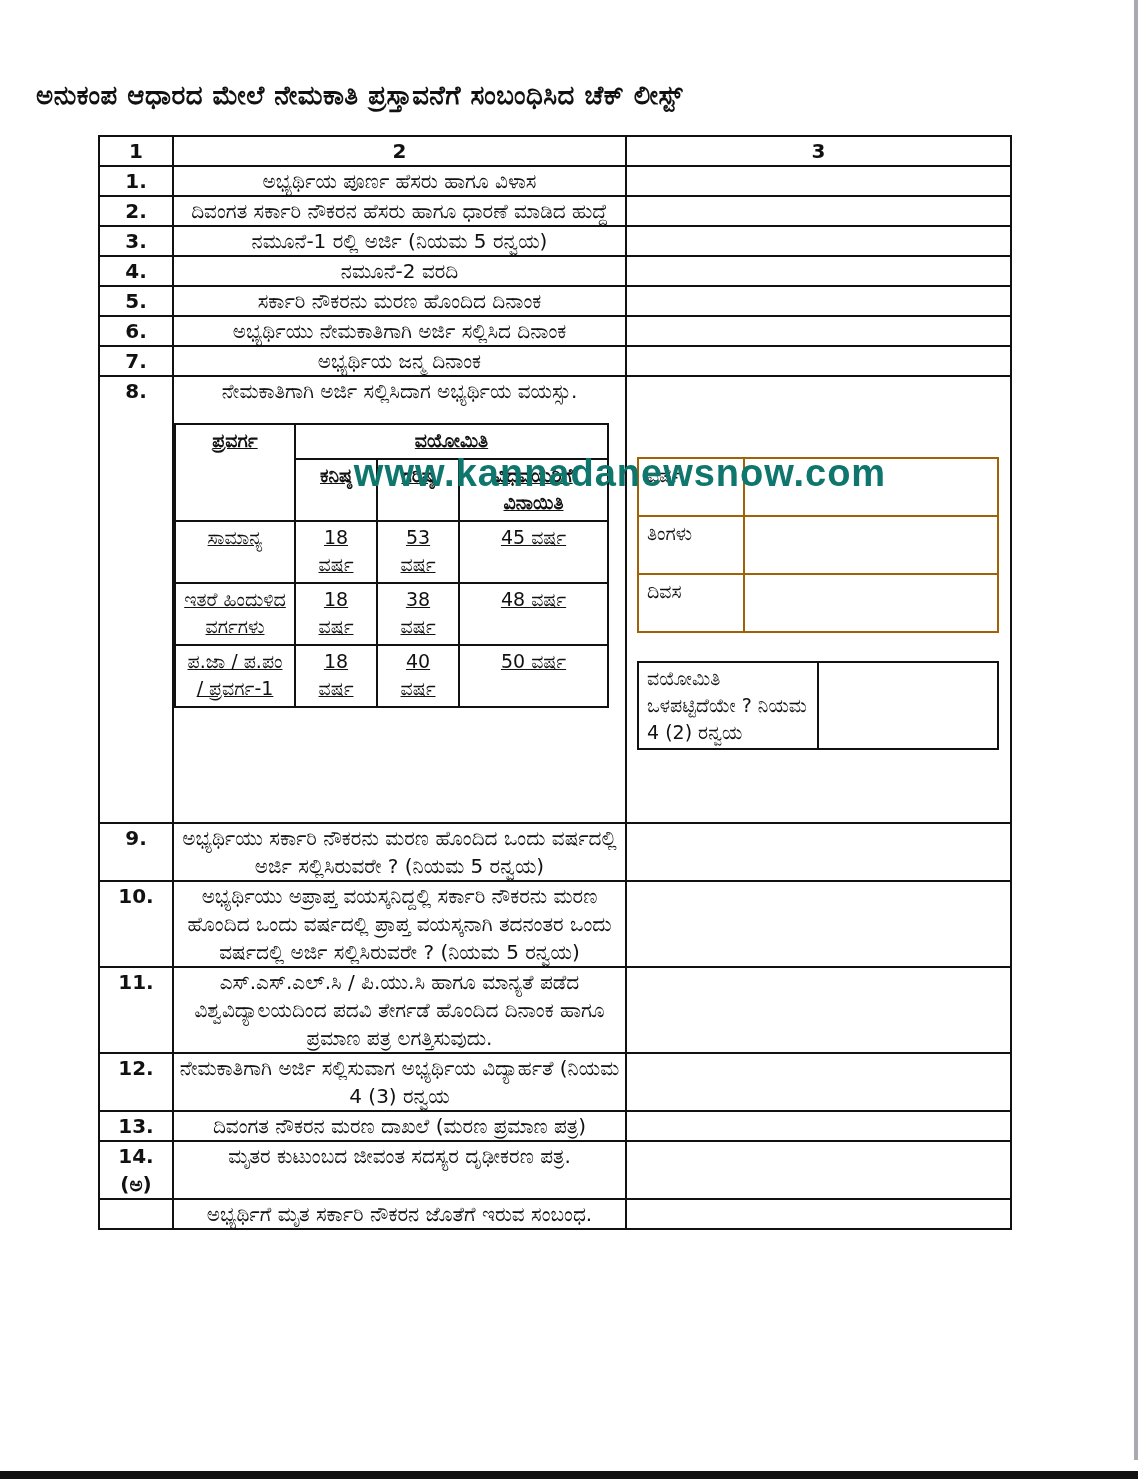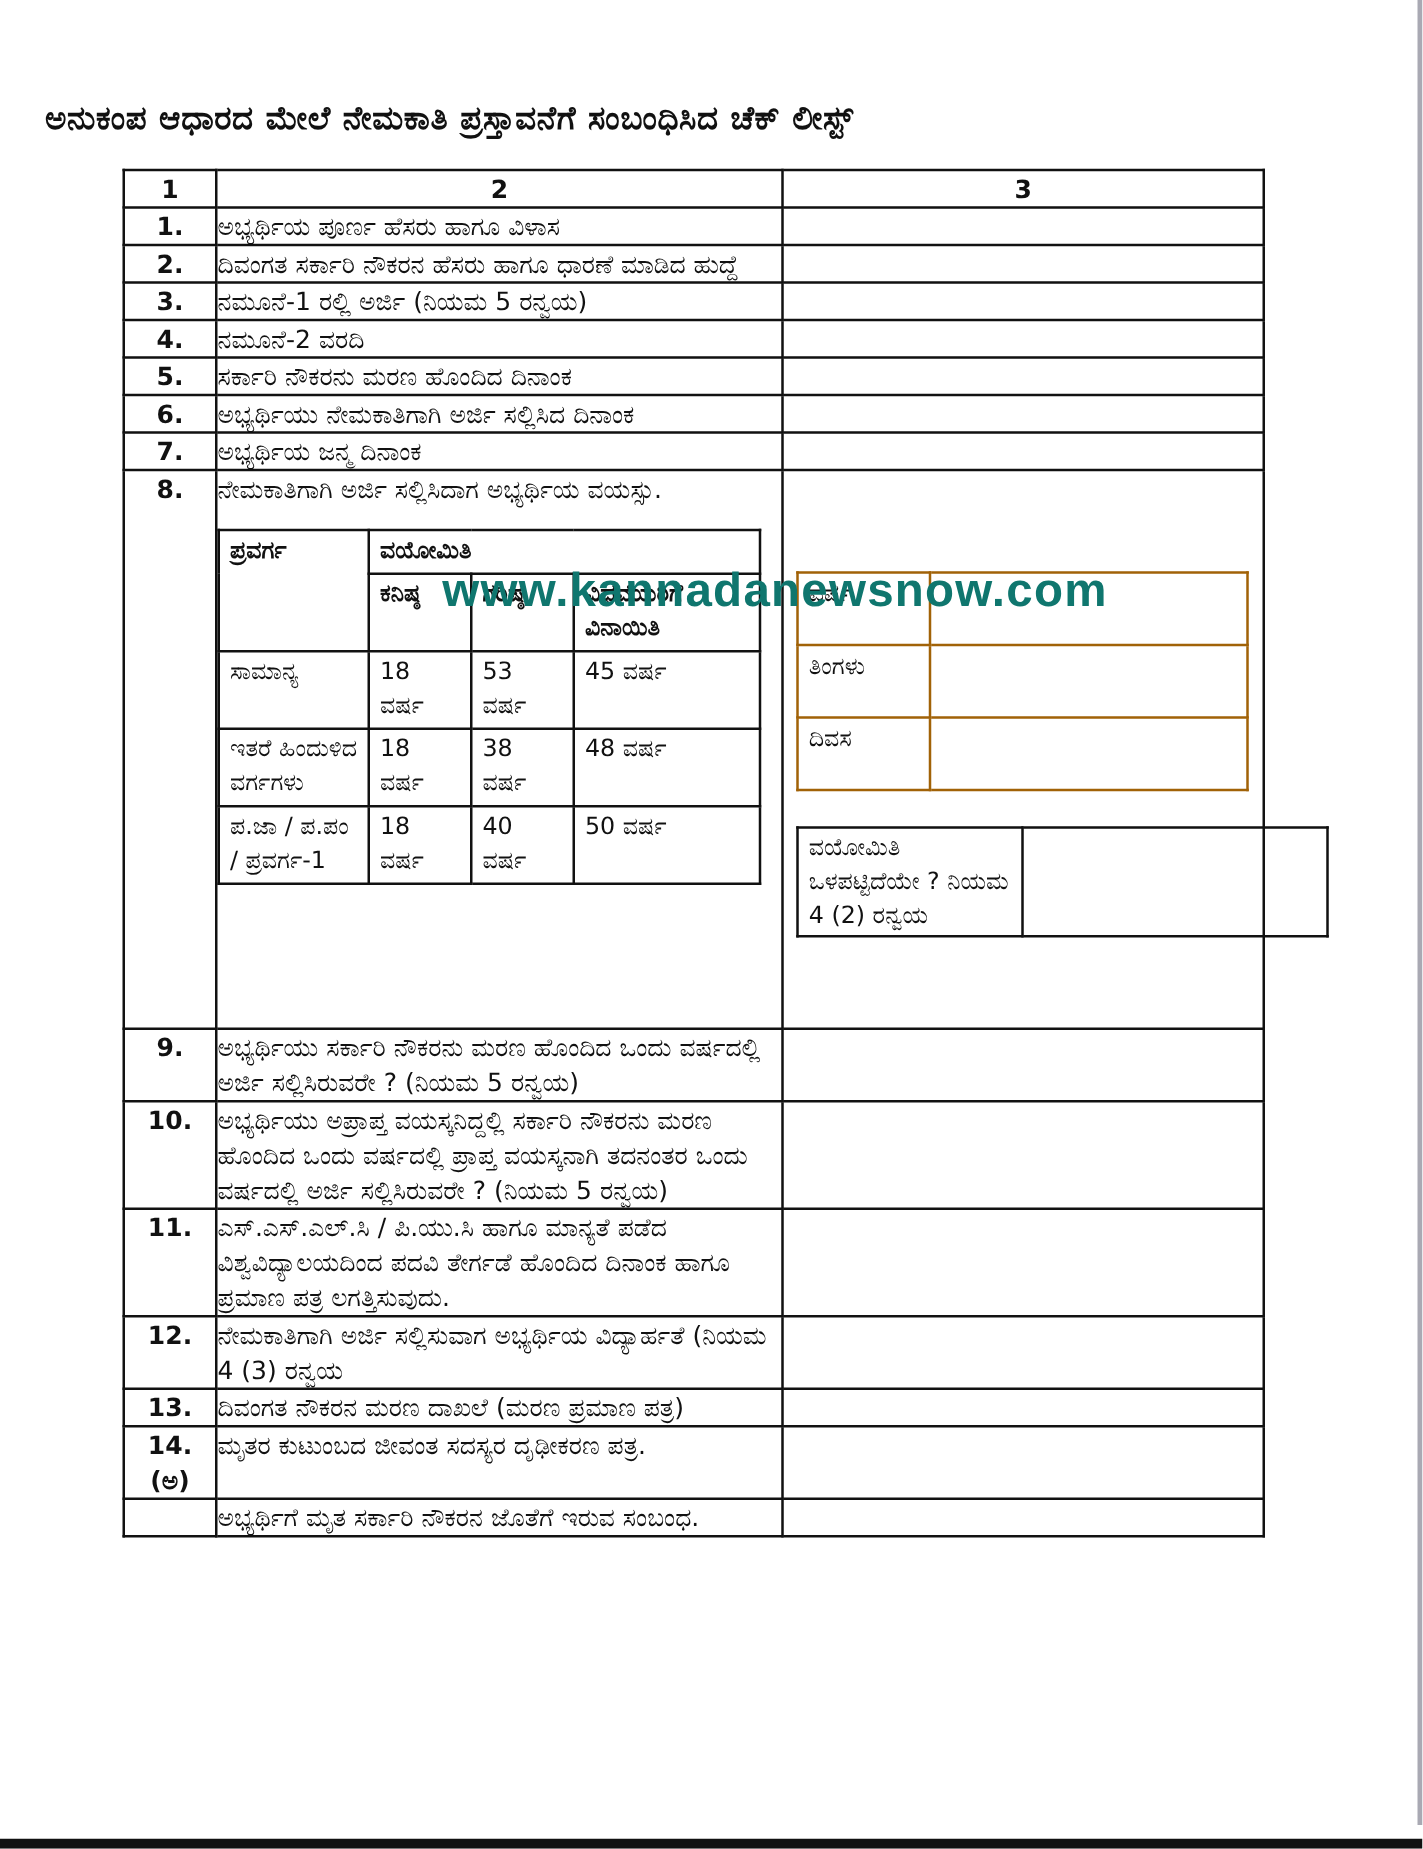--- a/index.html
+++ b/index.html
@@ -17,37 +17,38 @@
     position: absolute; top: 135px; left: 98px; width: 912px;
     border-collapse: collapse; table-layout: fixed;
   }
   table.main > tbody > tr > td, table.main > thead > tr > th {
     border: 2px solid #111; vertical-align: top; padding: 0;
     font-size: 20px; line-height: 28px;
   }
   table.main th { font-weight: bold; text-align: center; height: 26px; line-height: 26px; }
   col.c1 { width: 74px; } col.c2 { width: 453px; } col.c3 { width: 385px; }
   td.num { text-align: center; font-weight: bold; font-size: 19px; padding-top: 2px; }
-  td.txt { padding: 1px 8px 0 10px; }
+  td.txt { padding: 1px 8px 0 10px; text-align: center; }
   .watermark {
     position: absolute; top: 452px; left: 325px; width: 590px; text-align: center;
     font-family: "Liberation Sans", sans-serif; font-size: 38px; font-weight: bold;
     color: #0f766e; letter-spacing: 1px; pointer-events: none;
   }
   table.limits {
     border-collapse: collapse; margin: 18px 0 0 0; width: 433px; table-layout: fixed;
   }
   table.limits td {
     border: 2px solid #111; font-size: 19px; line-height: 27px; padding: 2px 8px 4px 8px;
     vertical-align: top;
+    text-decoration: underline;
   }
   table.limits td.hd { font-weight: bold; }
   table.side1 { border-collapse: collapse; margin: 80px 0 0 10px; width: 362px; table-layout: fixed; }
   table.side1 td { border: 2px solid #a16207; height: 52px; font-size: 19px; padding: 2px 8px; vertical-align: top; }
-  table.side2 { border-collapse: collapse; margin: 28px 0 0 10px; width: 426px; table-layout: fixed; padding-left: 43px; }
+  table.side2 { border-collapse: collapse; margin: 28px 0 0 10px; width: 362px; table-layout: fixed; padding-left: 43px; }
   table.side2 td { border: 2px solid #111; font-size: 19px; line-height: 27px; padding: 2px 8px; vertical-align: top; }
   .row8-body { height: 445px; }
 </style>
 </head>
 <body>
 
 <div class="right-edge"></div>
 
 <div class="title">ಅನುಕಂಪ ಆಧಾರದ ಮೇಲೆ ನೇಮಕಾತಿ ಪ್ರಸ್ತಾವನೆಗೆ ಸಂಬಂಧಿಸಿದ ಚೆಕ್ ಲೀಸ್ಟ್</div>
 

